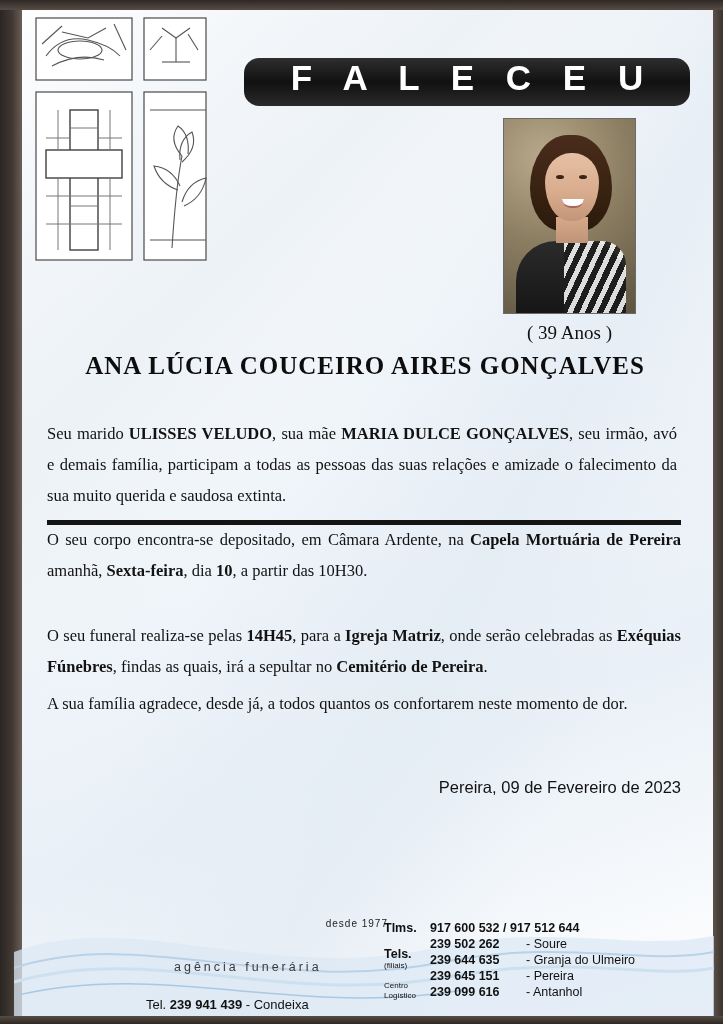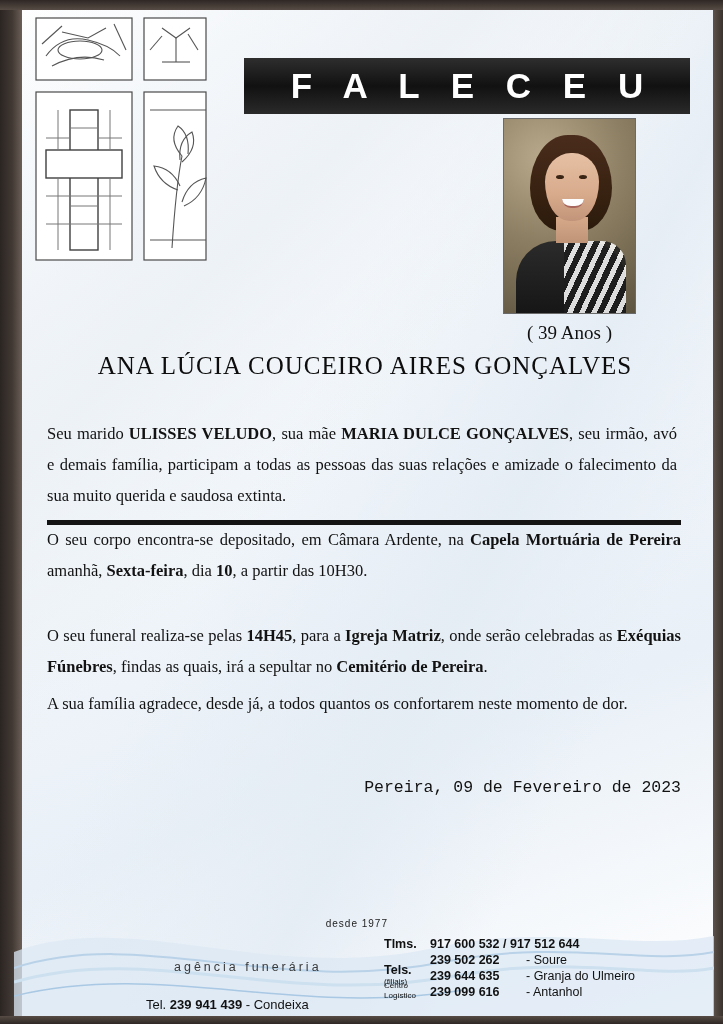--- a/index.html
+++ b/index.html
@@ -37,23 +37,23 @@
   }
 
   
   .glass {
     position: absolute; left: 22px; top: 10px; width: 210px; height: 270px;
   }
   .glass svg { display: block; }
 
   
   .banner {
-    position: absolute; left: 244px; top: 58px; width: 446px; height: 56px;
+    position: absolute; left: 244px; top: 58px; width: 446px; height: 48px;
     background: linear-gradient(180deg, #2e2e2e 0%, #111111 50%, #2a2a2a 100%);
-    display: flex; align-items: center; justify-content: center;
+    display: flex; align-items: flex-start; justify-content: center; border-radius: 15px;
   }
   .banner-text {
     color: #ffffff;
     font-family: "Liberation Sans", sans-serif;
     font-weight: bold;
     font-size: 35px;
     letter-spacing: 11px;
     padding-left: 11px;
   }
 
@@ -112,21 +112,21 @@
     text-align: center;
     font-size: 19px; color: #111;
     font-family: "Liberation Serif", serif;
   }
 
   
   .name {
     position: absolute; left: 40px; top: 350px; width: 650px;
     text-align: center;
     font-family: "Liberation Serif", serif;
-    font-weight: normal;
+    font-weight: bold;
     font-size: 25px;
     line-height: 31px;
     color: #0d0d0d;
     letter-spacing: 1px;
   }
 
   
   .para {
     position: absolute;
     font-family: "Liberation Serif", serif;
@@ -143,21 +143,21 @@
     background: #141414;
   }
 
   .p-body1 { left: 47px; top: 524px; width: 634px; }
   .p-body2 { left: 47px; top: 620px; width: 634px; }
   .p-body3 { left: 47px; top: 688px; width: 634px; }
 
   .date-line {
     position: absolute; left: 47px; top: 778px; width: 634px;
     text-align: right;
-    font-family: Liberation Mono, monospace;
+    font-family: Liberation Sans, sans-serif;
     font-size: 16.5px;
     color: #121212;
   }
 
   
   .swoosh {
     position: absolute; left: 14px; bottom: 8px; width: 700px; height: 160px;
     overflow: hidden;
   }
 
@@ -330,20 +330,25 @@
     </div>
     <div class="c-row">
       <div class="c-label">
         <span>Tels.</span>
         <small>(filiais)</small>
       </div>
       <div class="c-num">239 644 635</div>
       <div class="c-place">- Granja do Ulmeiro</div>
     </div>
     <div class="c-row">
+      <div class="c-label"></div>
+      <div class="c-num">239 645 151</div>
+      <div class="c-place">- Pereira</div>
+    </div>
+    <div class="c-row">
       <div class="c-label">
         <span style="font-size:8px;font-weight:normal;display:block;line-height:8px">Centro</span>
         <small>Logístico</small>
       </div>
       <div class="c-num">239 099 616</div>
       <div class="c-place">- Antanhol</div>
     </div>
   </div>
 
 </div>

